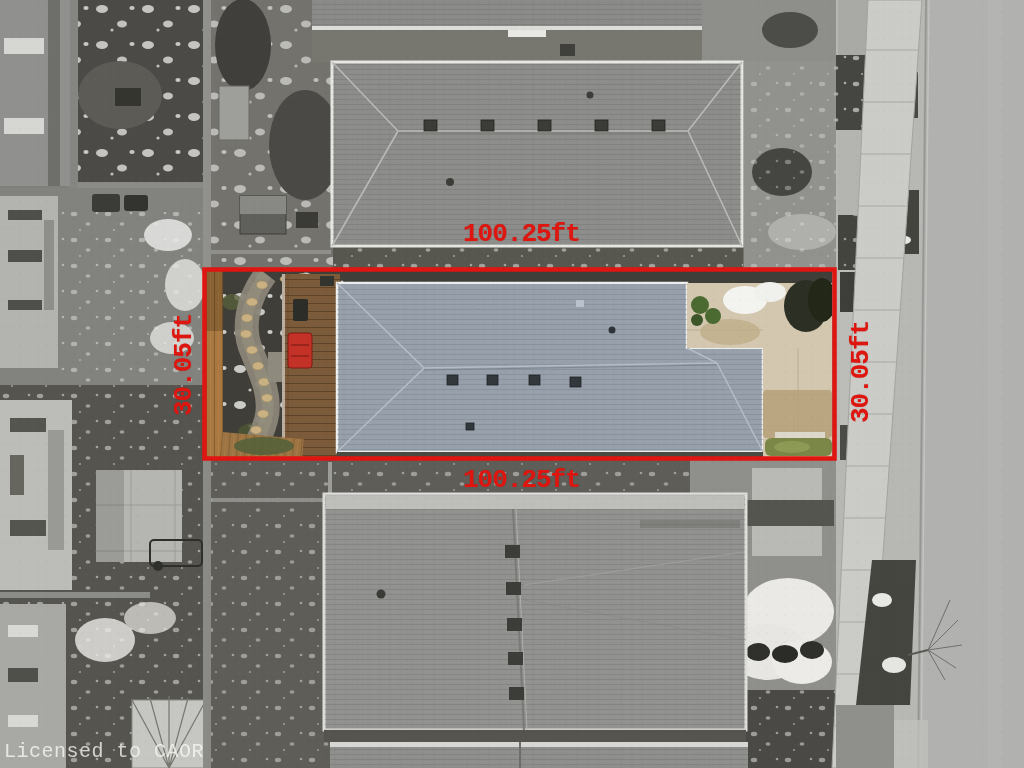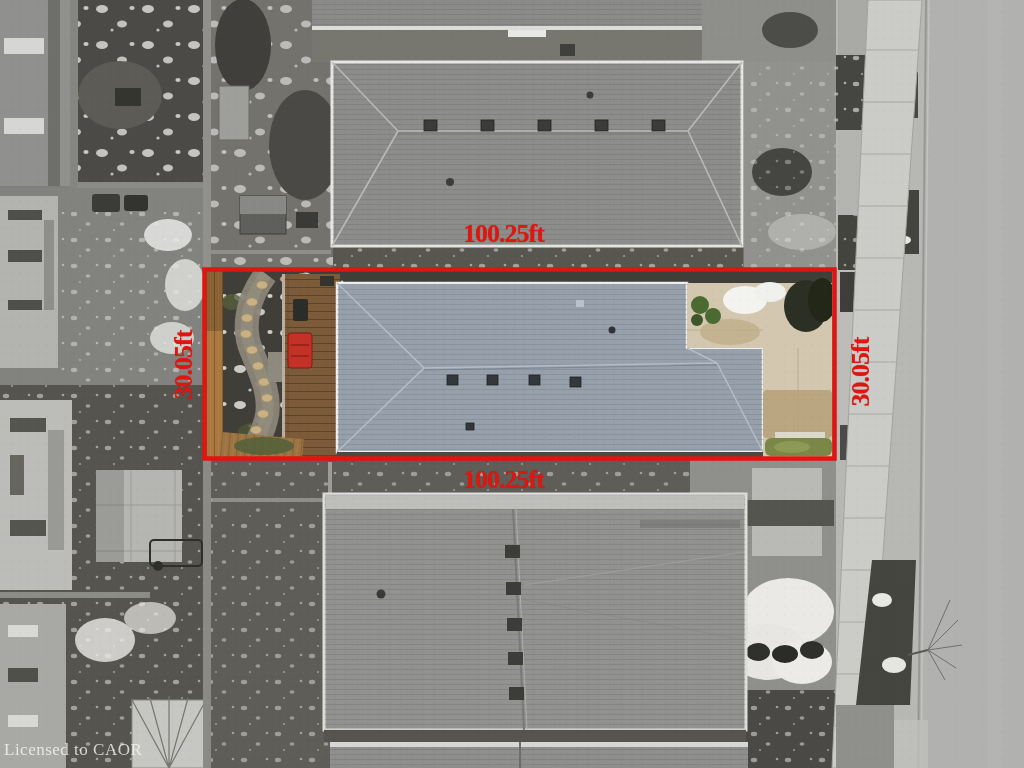--- a/index.html
+++ b/index.html
@@ -1,22 +1,22 @@
 <!DOCTYPE html>
 <html><head>
 <meta charset="utf-8">
 <style>
   html,body{margin:0;padding:0;background:#222;}
   .stage{position:relative;width:1024px;height:768px;overflow:hidden;background:#9c9c99;
-         font-family:Liberation Serif, serif;}
+         font-family:Liberation Mono, monospace;}
   .stage svg{position:absolute;left:0;top:0;}
   .dim{position:absolute;color:#df160f;font-weight:bold;font-size:26px;line-height:1;
        letter-spacing:-1px;white-space:nowrap;text-shadow:0 0 1px rgba(150,0,0,.4);}
   .dim.vert{transform:translate(-50%,-50%) rotate(-90deg);}
-  .wm{position:absolute;left:4px;top:740px;color:rgba(247,247,244,.78);font-size:17px;
+  .wm{position:absolute;left:4px;top:740px;color:rgba(247,247,244,.78);font-size:20px;
       letter-spacing:.5px;white-space:nowrap;}
 </style>
 </head>
 <body>
 
 <div class="stage">
 <svg width="1024" height="768" viewBox="0 0 1024 768">
   <defs>
     <pattern id="grain" width="9" height="9" patternUnits="userSpaceOnUse">
       <circle cx="2" cy="3" r="0.7" fill="#000" opacity="0.05"></circle>

